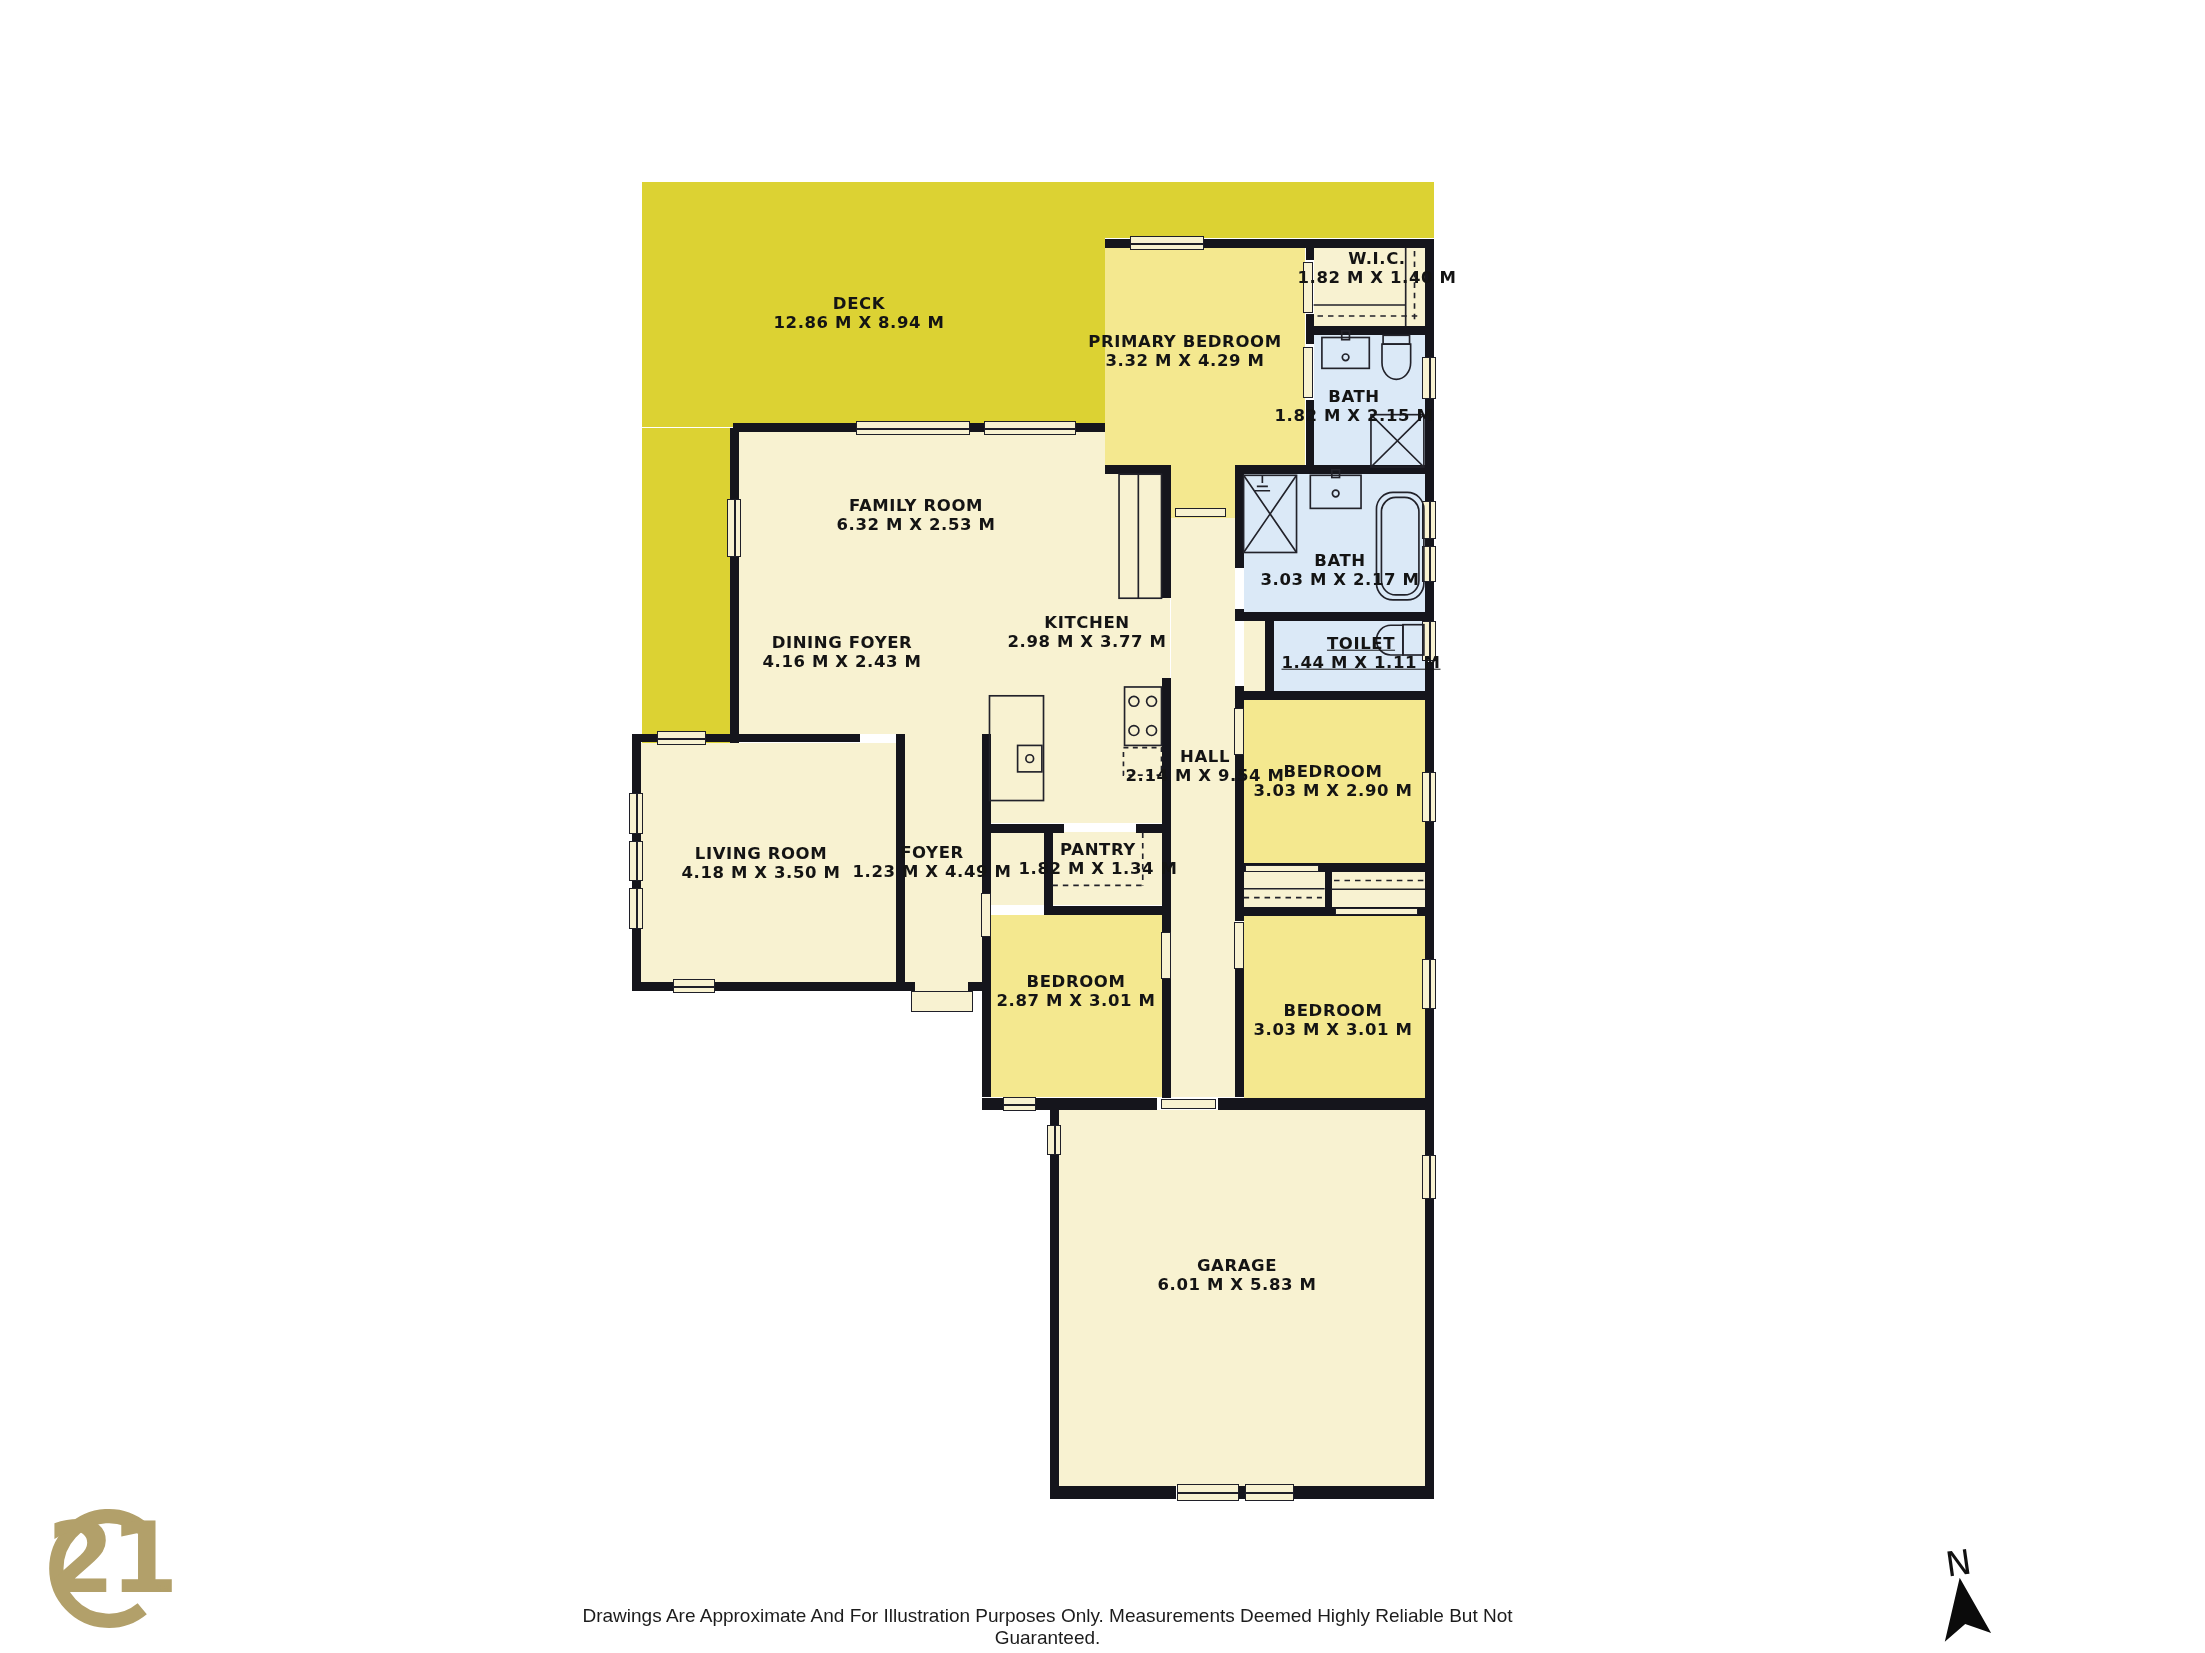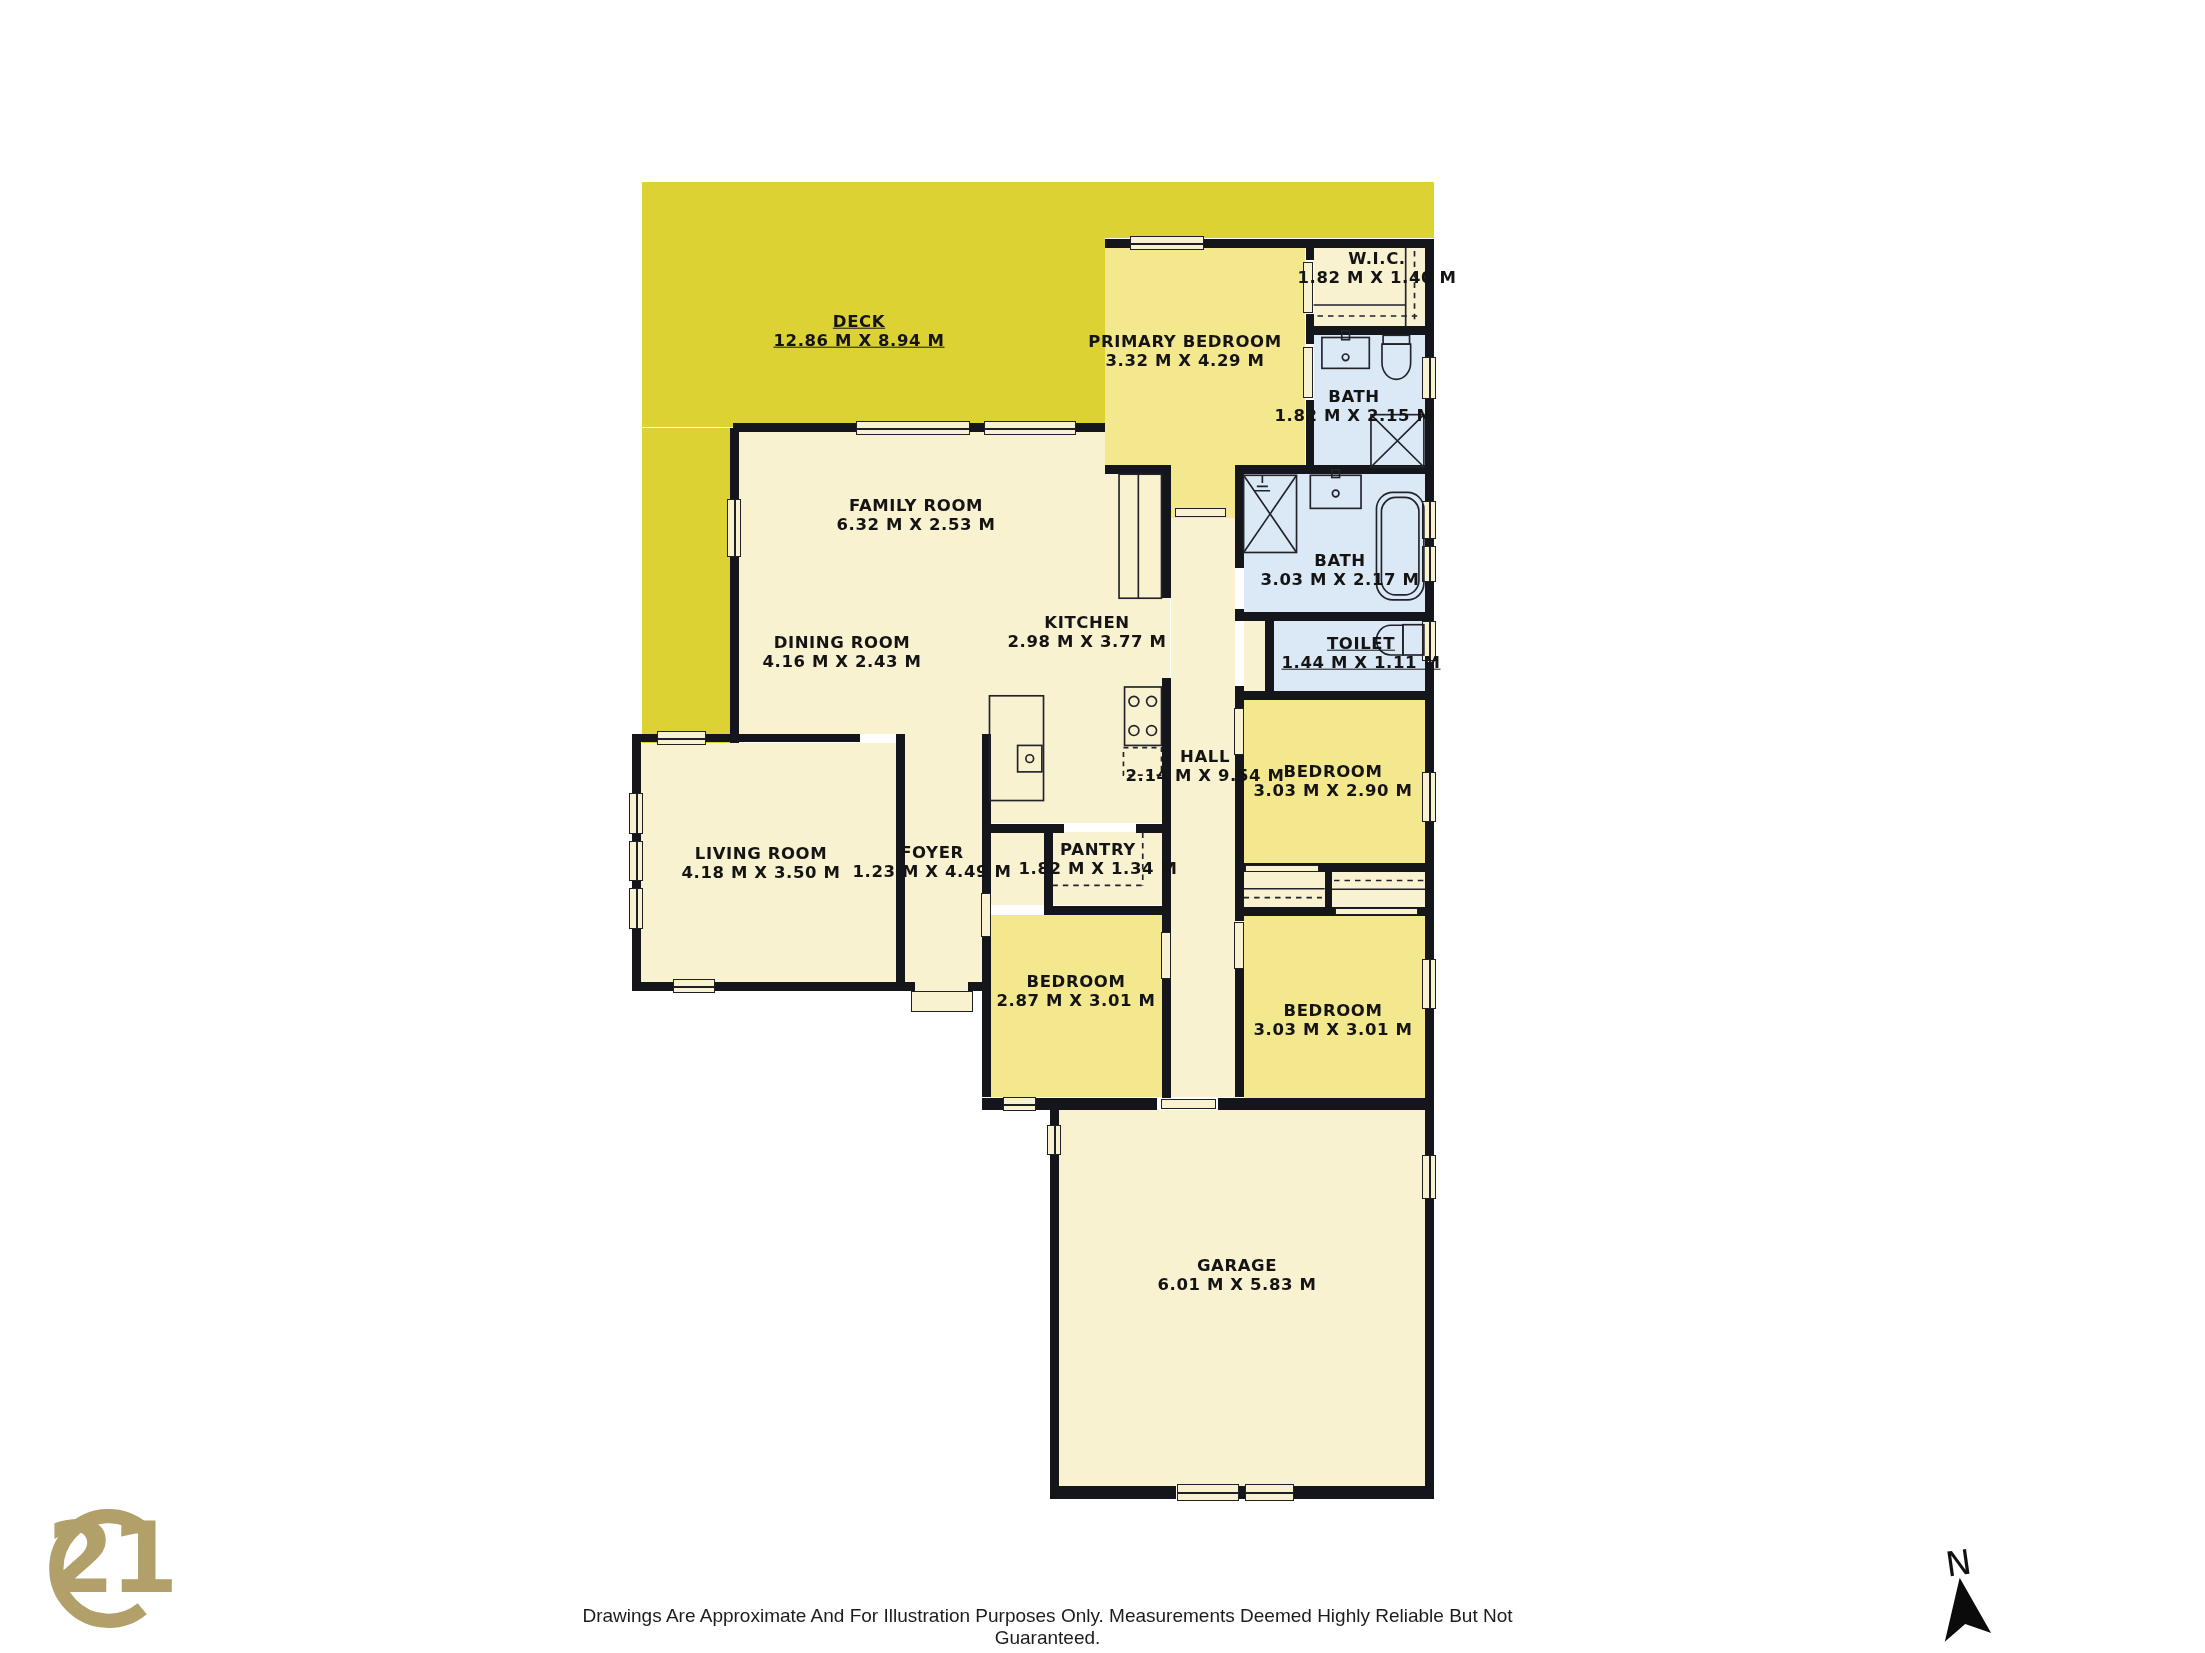--- a/index.html
+++ b/index.html
@@ -200,42 +200,42 @@
       <text x="200" y="2888" text-anchor="middle" font-size="178" font-weight="bold" fill="#b2a06a" letter-spacing="-8">21</text>
       <text x="282" y="2888" font-size="17" fill="#b2a06a">SM</text>
     </g>
 
     <g>
       <text x="3530" y="2858" font-size="62" fill="#111" transform="rotate(-8 3548 2838)">N</text>
       <polygon points="3555,2862 3612,2962 3565,2946 3528,2978" fill="#0b0b0b"></polygon>
     </g>
   </svg>
 
-  <div class="lbl" style="left:859px;top:331px;text-decoration:underline;">
+  <div class="lbl" style="left:859px;top:313px;">
     <span>DECK</span>
     <span>12.86 M X 8.94 M</span>
   </div>
   <div class="lbl" style="left:1185px;top:351px;">
     <span>PRIMARY BEDROOM</span>
     <span>3.32 M X 4.29 M</span>
   </div>
   <div class="lbl" style="left:1377px;top:268px;">
     <span>W.I.C.</span>
     <span>1.82 M X 1.40 M</span>
   </div>
   <div class="lbl" style="left:1354px;top:406px;">
     <span>BATH</span>
     <span>1.82 M X 2.15 M</span>
   </div>
   <div class="lbl" style="left:916px;top:515px;">
     <span>FAMILY ROOM</span>
     <span>6.32 M X 2.53 M</span>
   </div>
   <div class="lbl" style="left:842px;top:652px;">
-    <span>DINING ROOM</span>
+    <span>DINING FOYER</span>
     <span>4.16 M X 2.43 M</span>
   </div>
   <div class="lbl" style="left:1087px;top:632px;">
     <span>KITCHEN</span>
     <span>2.98 M X 3.77 M</span>
   </div>
   <div class="lbl" style="left:1340px;top:570px;">
     <span>BATH</span>
     <span>3.03 M X 2.17 M</span>
   </div>

